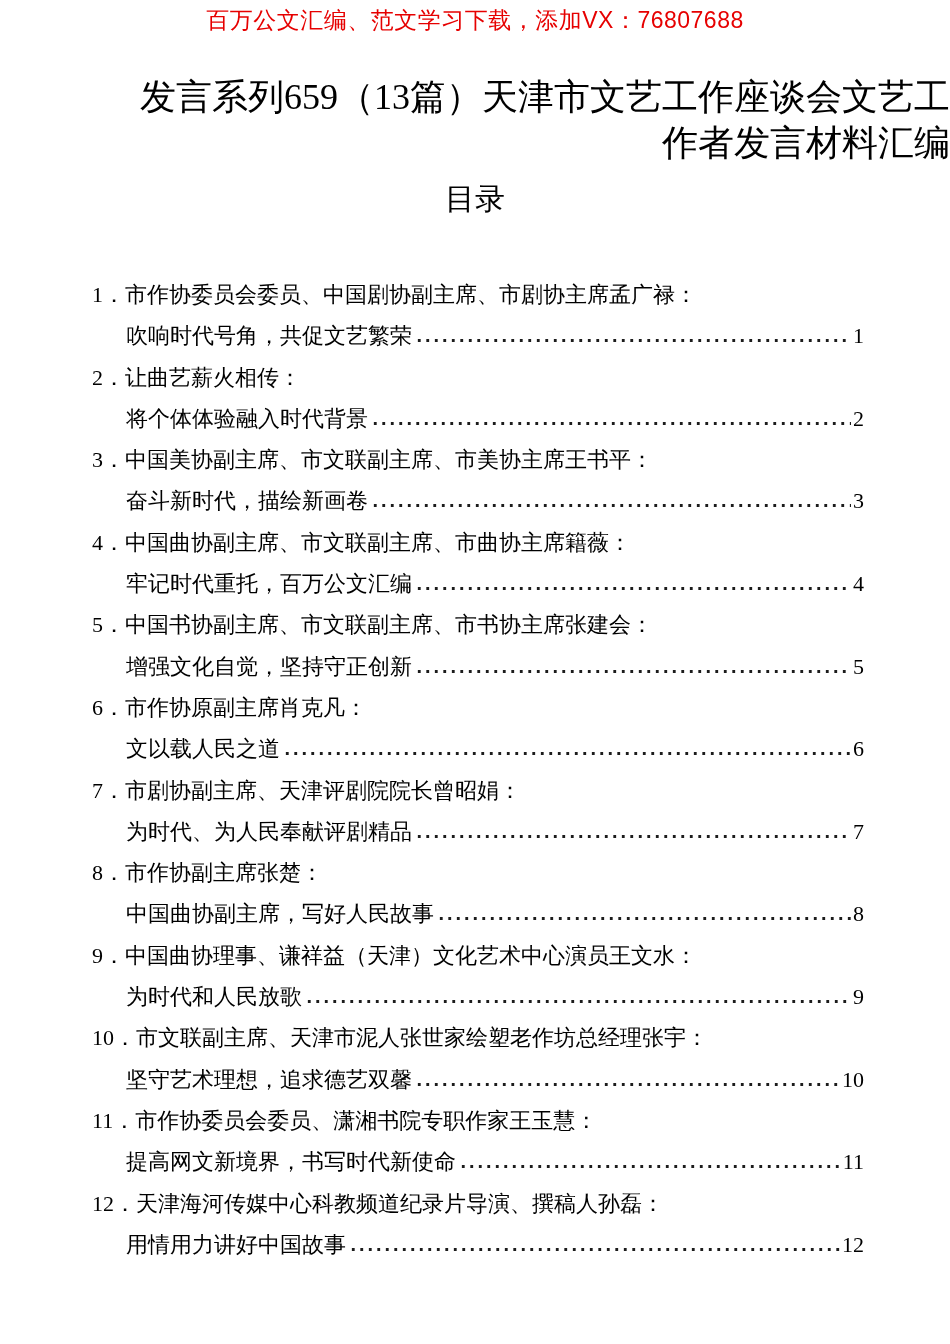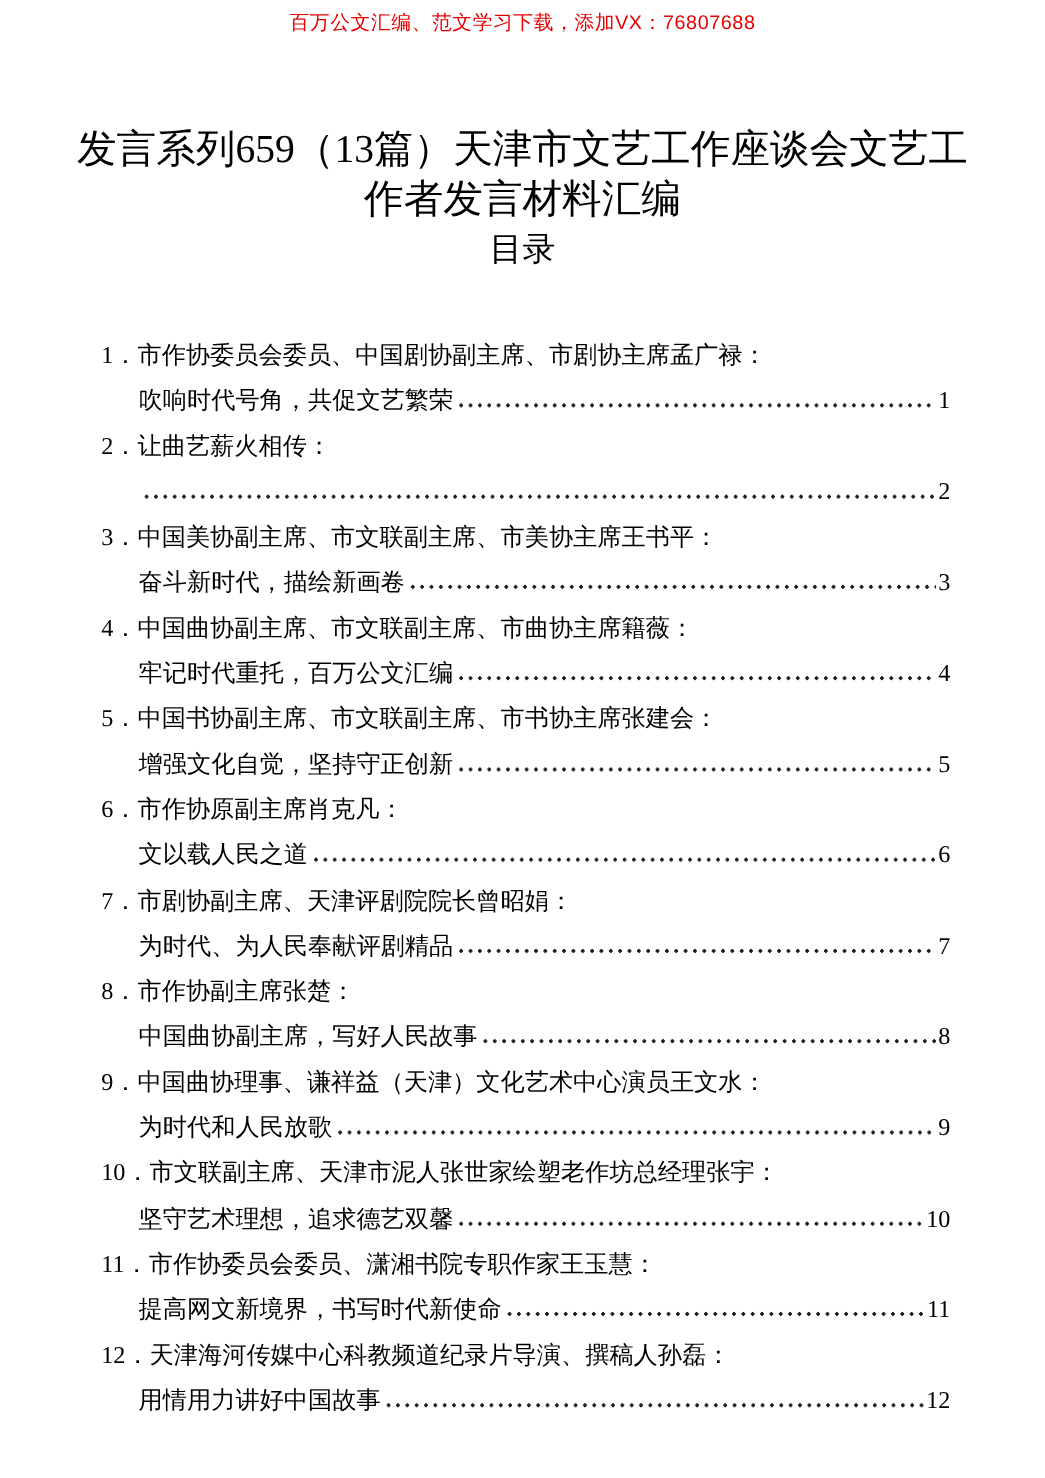--- a/index.html
+++ b/index.html
@@ -9,38 +9,38 @@
     height: 1344px;
     position: relative;
     font-family: "Liberation Serif", "DejaVu Serif", serif;
     color: #000000;
     overflow: hidden;
   }
   .ad-header {
     padding-top: 6px;
     text-align: center;
     font-family: "Liberation Sans", "DejaVu Sans", sans-serif;
-    font-size: 18px;
+    font-size: 23px;
     line-height: 28px;
     color: #e60000;
     letter-spacing: 0.5px;
   }
   .doc-title {
-    margin-top: 78px;
-    text-align: center;
+    margin-top: 40px;
+    text-align: right;
     font-size: 36px;
     line-height: 46px;
     font-weight: 400;
     color: #000000;
   }
   .toc-heading {
     text-align: center;
     font-size: 30px;
     line-height: 42px;
-    margin-top: 2px;
+    margin-top: 12px;
     font-weight: 400;
   }
   .toc {
     width: 772px;
     margin: 54px 0 0 92px;
   }
   .toc-entry { }
   .toc-line {
     font-size: 22px;
     line-height: 41.3px;
@@ -89,20 +89,21 @@
       <span class="entry-page">1</span>
     </div>
   </div>
 
   <div class="toc-entry">
     <div class="toc-line toc-line1">
       <span class="entry-num">2．</span>
       <span class="entry-speaker">让曲艺薪火相传：</span>
     </div>
     <div class="toc-line toc-line2">
+      <span class="entry-title">将个体体验融入时代背景</span>
       <span class="dot-leader"></span>
       <span class="entry-page">2</span>
     </div>
   </div>
 
   <div class="toc-entry">
     <div class="toc-line toc-line1">
       <span class="entry-num">3．</span>
       <span class="entry-speaker">中国美协副主席、市文联副主席、市美协主席王书平：</span>
     </div>

